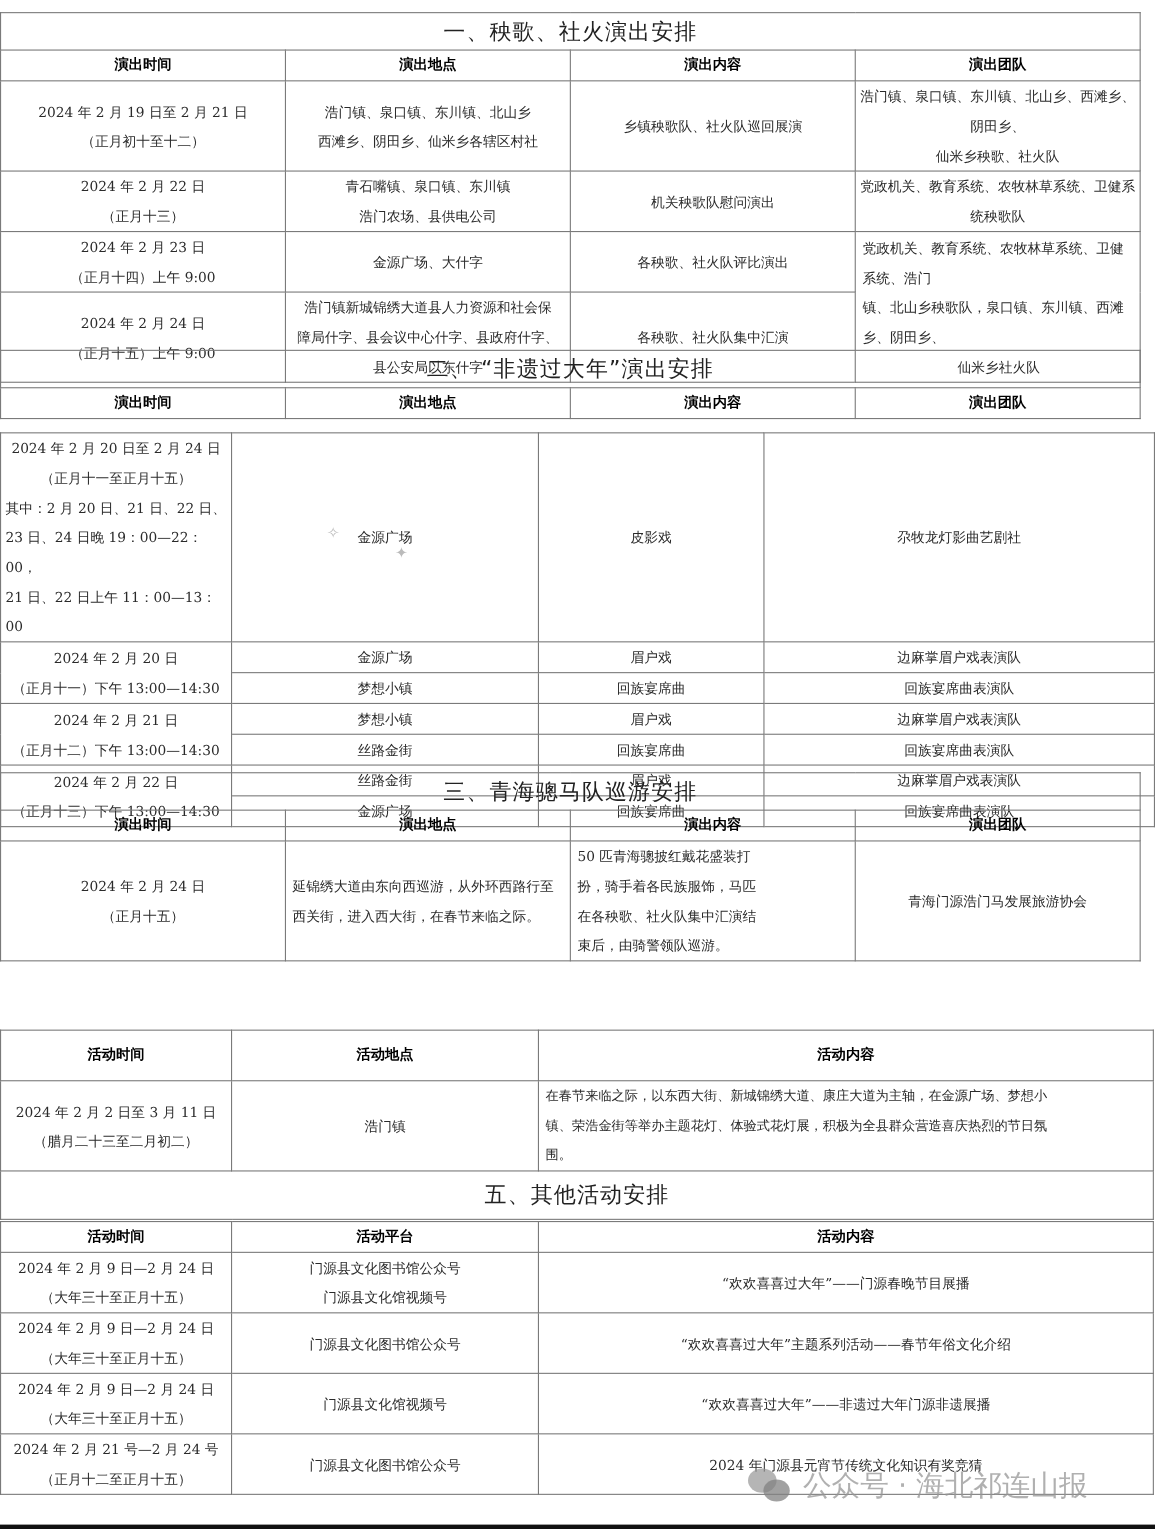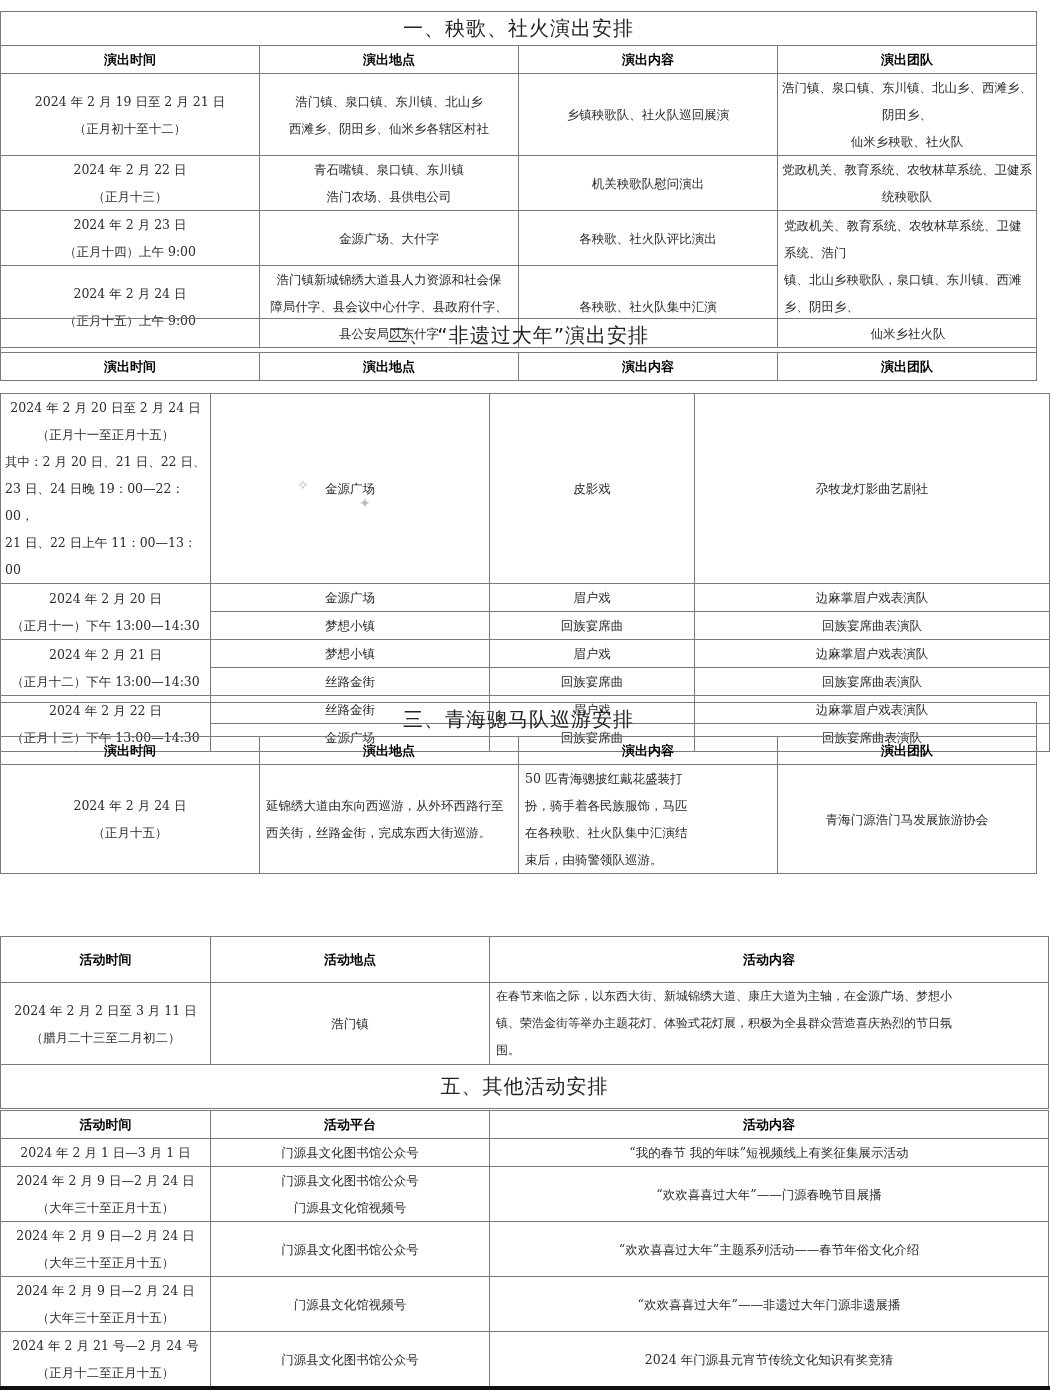--- a/index.html
+++ b/index.html
@@ -206,21 +206,21 @@
         <th class="c3">演出内容</th>
         <th class="c4">演出团队</th>
       </tr>
       <tr style="height:109px;">
         <td>
               <div>2024 年 2 月 24 日</div>
               <div>（正月十五）</div>
             </td>
         <td class="left">
               <div>延锦绣大道由东向西巡游，从外环西路行至</div>
-              <div>西关街，丝路金街，完成东西大街巡游。</div>
+              <div>西关街，进入西大街，在春节来临之际。</div>
             </td>
         <td class="left">
           <div>50 匹青海骢披红戴花盛装打</div>
           <div>扮，骑手着各民族服饰，马匹</div>
           <div>在各秧歌、社火队集中汇演结</div>
           <div>束后，由骑警领队巡游。</div>
         </td>
         <td>青海门源浩门马发展旅游协会</td>
       </tr>
     </tbody>
@@ -255,25 +255,20 @@
   </div>
 
   <div class="blk" style="top:1110px;">
     <table>
       <tbody>
           <tr>
         <th class="c1">活动时间</th>
         <th class="c2">活动平台</th>
         <th style="width:559px;">活动内容</th>
       </tr>
-      <tr>
-        <td>2024 年 2 月 1 日—3 月 1 日</td>
-        <td>门源县文化图书馆公众号</td>
-        <td>“我的春节 我的年味”短视频线上有奖征集展示活动</td>
-      </tr>
       <tr style="height:55px;">
         <td>
               <div>2024 年 2 月 9 日—2 月 24 日</div>
               <div>（大年三十至正月十五）</div>
             </td>
         <td>
               <div>门源县文化图书馆公众号</div>
               <div>门源县文化馆视频号</div>
             </td>
         <td>“欢欢喜喜过大年”——门源春晚节目展播</td>
@@ -299,15 +294,22 @@
               <div>2024 年 2 月 21 号—2 月 24 号</div>
               <div>（正月十二至正月十五）</div>
             </td>
         <td>门源县文化图书馆公众号</td>
         <td>2024 年门源县元宵节传统文化知识有奖竞猜</td>
       </tr>
     </tbody>
       </table>
   </div>
 
+  <div class="watermark">
+    <div class="wm-icon">
+      <span style="left:0; top:2px; width:26px; height:22px;"></span>
+      <span style="left:14px; top:12px; width:24px; height:20px; background:rgba(130,130,130,0.75);"></span>
+    </div>
+    <span>公众号 · 海北祁连山报</span>
+  </div>
 
   <div class="bottom-bar"></div>
 </div>
 
 </body></html>

